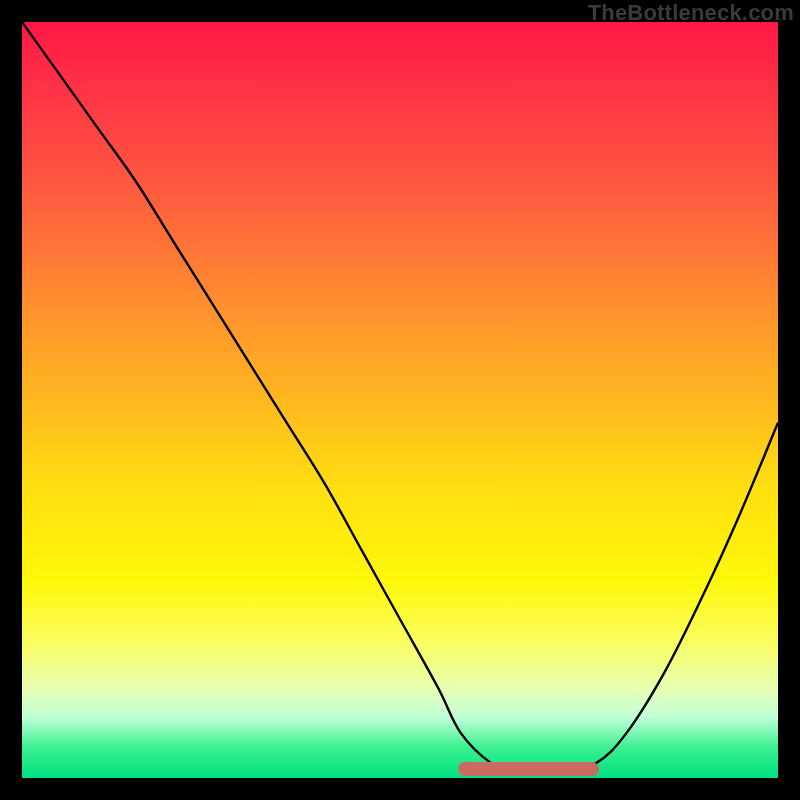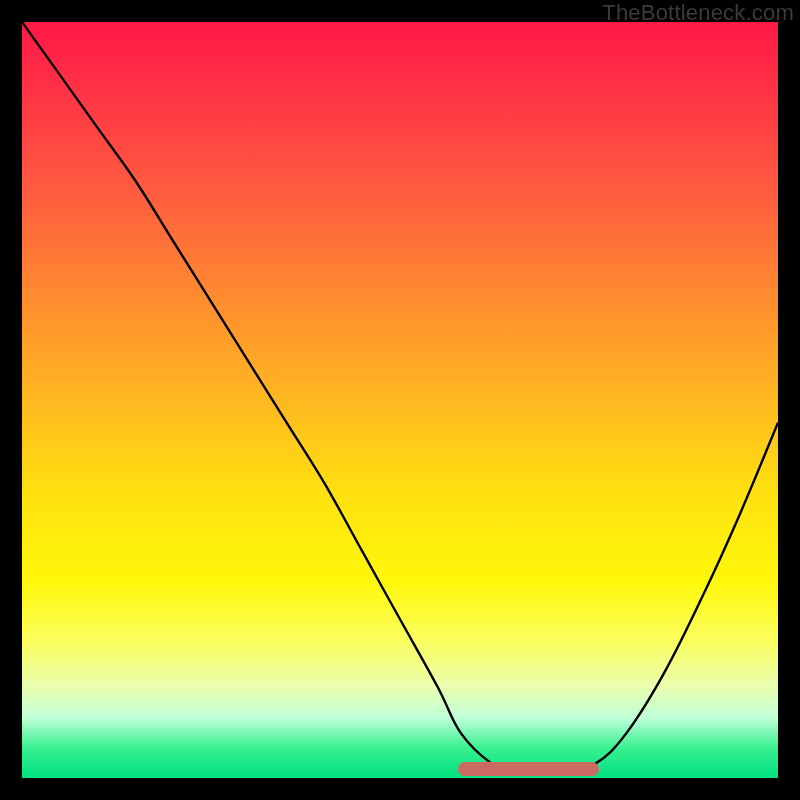--- a/index.html
+++ b/index.html
@@ -41,21 +41,21 @@
       #3af090 96%,
       #00e080 100%
     );
   }
   .watermark {
     position: absolute;
     top: 0px;
     right: 6px;
     color: #3a3a3a;
     font-size: 22px;
-    font-weight: 400;
+    font-weight: 700;
     letter-spacing: 0.2px;
     user-select: none;
   }
   svg.curve {
     position: absolute;
     inset: 0;
   }
   .marker {
     position: absolute;
     height: 14px;

